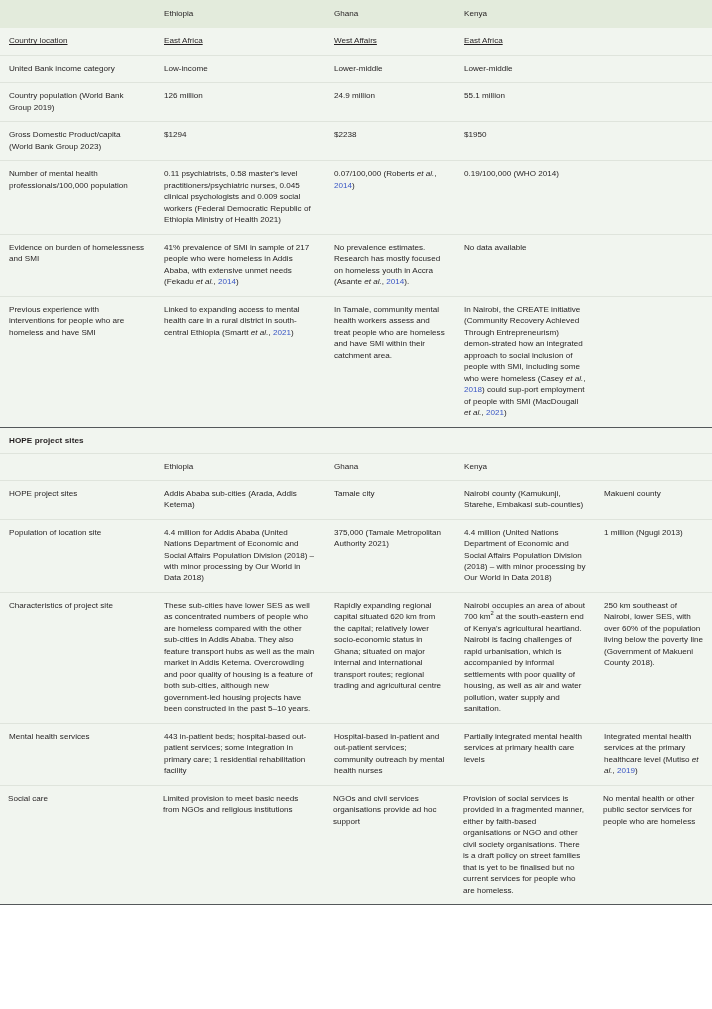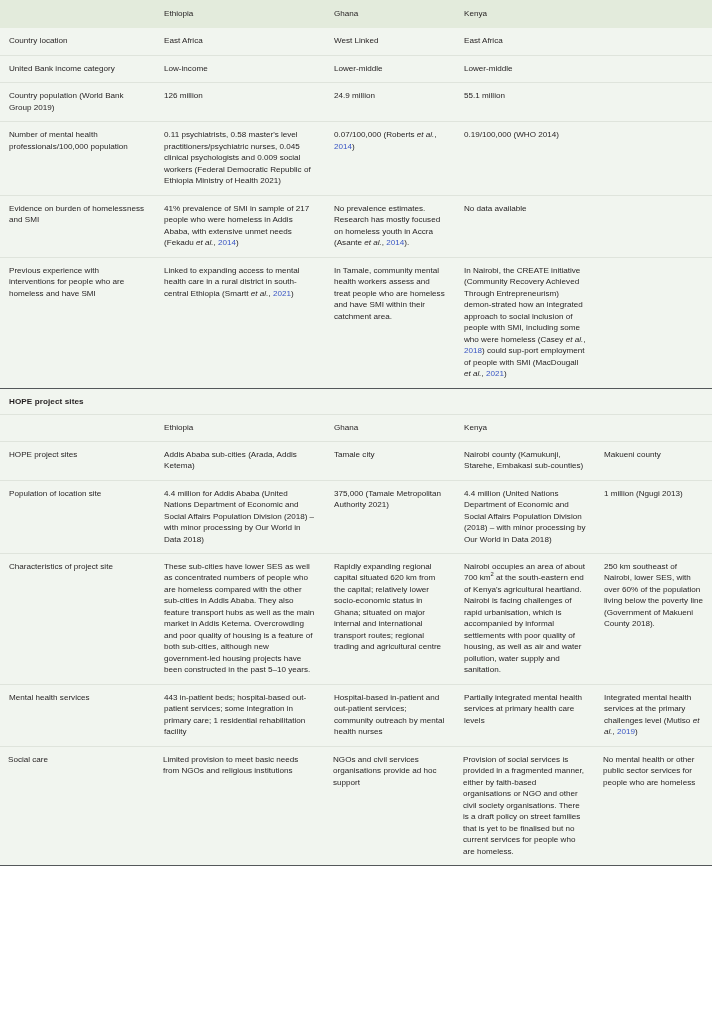--- a/index.html
+++ b/index.html
@@ -44,21 +44,21 @@
   
   tr.head-row td {
     background: #e3ebdc;
     border-top: none;
     padding-top: 8px;
     padding-bottom: 9px;
   }
   tr.head-row td.head-blank { background: #e3ebdc; }
 
   
-  tr.first-body td { border-top: none; }
+  tr.first-body td { border-top: none; text-decoration: underline; }
 
   
   tr.section-row td {
     border-top: 1.6px solid #54585a;
     font-weight: bold;
     padding-top: 7px;
     padding-bottom: 7px;
     letter-spacing: 0.1px;
   }
   
@@ -97,41 +97,48 @@
       <td class="head-blank"></td>
       <td>Ethiopia</td>
       <td>Ghana</td>
       <td>Kenya</td>
       <td></td>
     </tr>
 
     <tr class="first-body">
       <td class="cell-label">Country location</td>
       <td>East Africa</td>
-      <td>West Linked</td>
+      <td>West Affairs</td>
       <td>East Africa</td>
       <td></td>
     </tr>
 
     <tr>
       <td class="cell-label">United Bank income category</td>
       <td>Low-income</td>
       <td>Lower-middle</td>
       <td>Lower-middle</td>
       <td></td>
     </tr>
 
     <tr>
       <td class="cell-label">Country population (World Bank Group 2019)</td>
       <td>126 million</td>
       <td>24.9 million</td>
       <td>55.1 million</td>
       <td></td>
     </tr>
 
+    <tr>
+      <td class="cell-label">Gross Domestic Product/capita (World Bank Group 2023)</td>
+      <td>$1294</td>
+      <td>$2238</td>
+      <td>$1950</td>
+      <td></td>
+    </tr>
 
     <tr>
       <td class="cell-label">Number of mental health professionals/100,000 population</td>
       <td>0.11 psychiatrists, 0.58 master's level practitioners/psychiatric nurses, 0.045 clinical psychologists and 0.009 social workers (Federal Democratic Republic of Ethiopia Ministry of Health 2021)</td>
       <td><span>0.07/100,000 (Roberts </span><span class="it">et al.</span><span>, </span><a class="cite" href="#">2014</a><span>)</span></td>
       <td>0.19/100,000 (WHO 2014)</td>
       <td></td>
     </tr>
 
     <tr>
@@ -184,21 +191,21 @@
       <td>Rapidly expanding regional capital situated 620 km from the capital; relatively lower socio-economic status in Ghana; situated on major internal and international transport routes; regional trading and agricultural centre</td>
       <td><span>Nairobi occupies an area of about 700 km</span><sup>2</sup><span> at the south-eastern end of Kenya's agricultural heartland. Nairobi is facing challenges of rapid urbanisation, which is accompanied by informal settlements with poor quality of housing, as well as air and water pollution, water supply and sanitation.</span></td>
       <td>250 km southeast of Nairobi, lower SES, with over 60% of the population living below the poverty line (Government of Makueni County 2018).</td>
     </tr>
 
     <tr>
       <td class="cell-label">Mental health services</td>
       <td>443 in-patient beds; hospital-based out-patient services; some integration in primary care; 1 residential rehabilitation facility</td>
       <td>Hospital-based in-patient and out-patient services; community outreach by mental health nurses</td>
       <td>Partially integrated mental health services at primary health care levels</td>
-      <td><span>Integrated mental health services at the primary challenges level (Mutiso </span><span class="it">et al.</span><span>, </span><a class="cite" href="#">2019</a><span>)</span></td>
+      <td><span>Integrated mental health services at the primary healthcare level (Mutiso </span><span class="it">et al.</span><span>, </span><a class="cite" href="#">2019</a><span>)</span></td>
     </tr>
 
     <tr class="last-row">
       <td class="cell-label">Social care</td>
       <td>Limited provision to meet basic needs from NGOs and religious institutions</td>
       <td>NGOs and civil services organisations provide ad hoc support</td>
       <td>Provision of social services is provided in a fragmented manner, either by faith-based organisations or NGO and other civil society organisations. There is a draft policy on street families that is yet to be finalised but no current services for people who are homeless.</td>
       <td>No mental health or other public sector services for people who are homeless</td>
     </tr>
 

